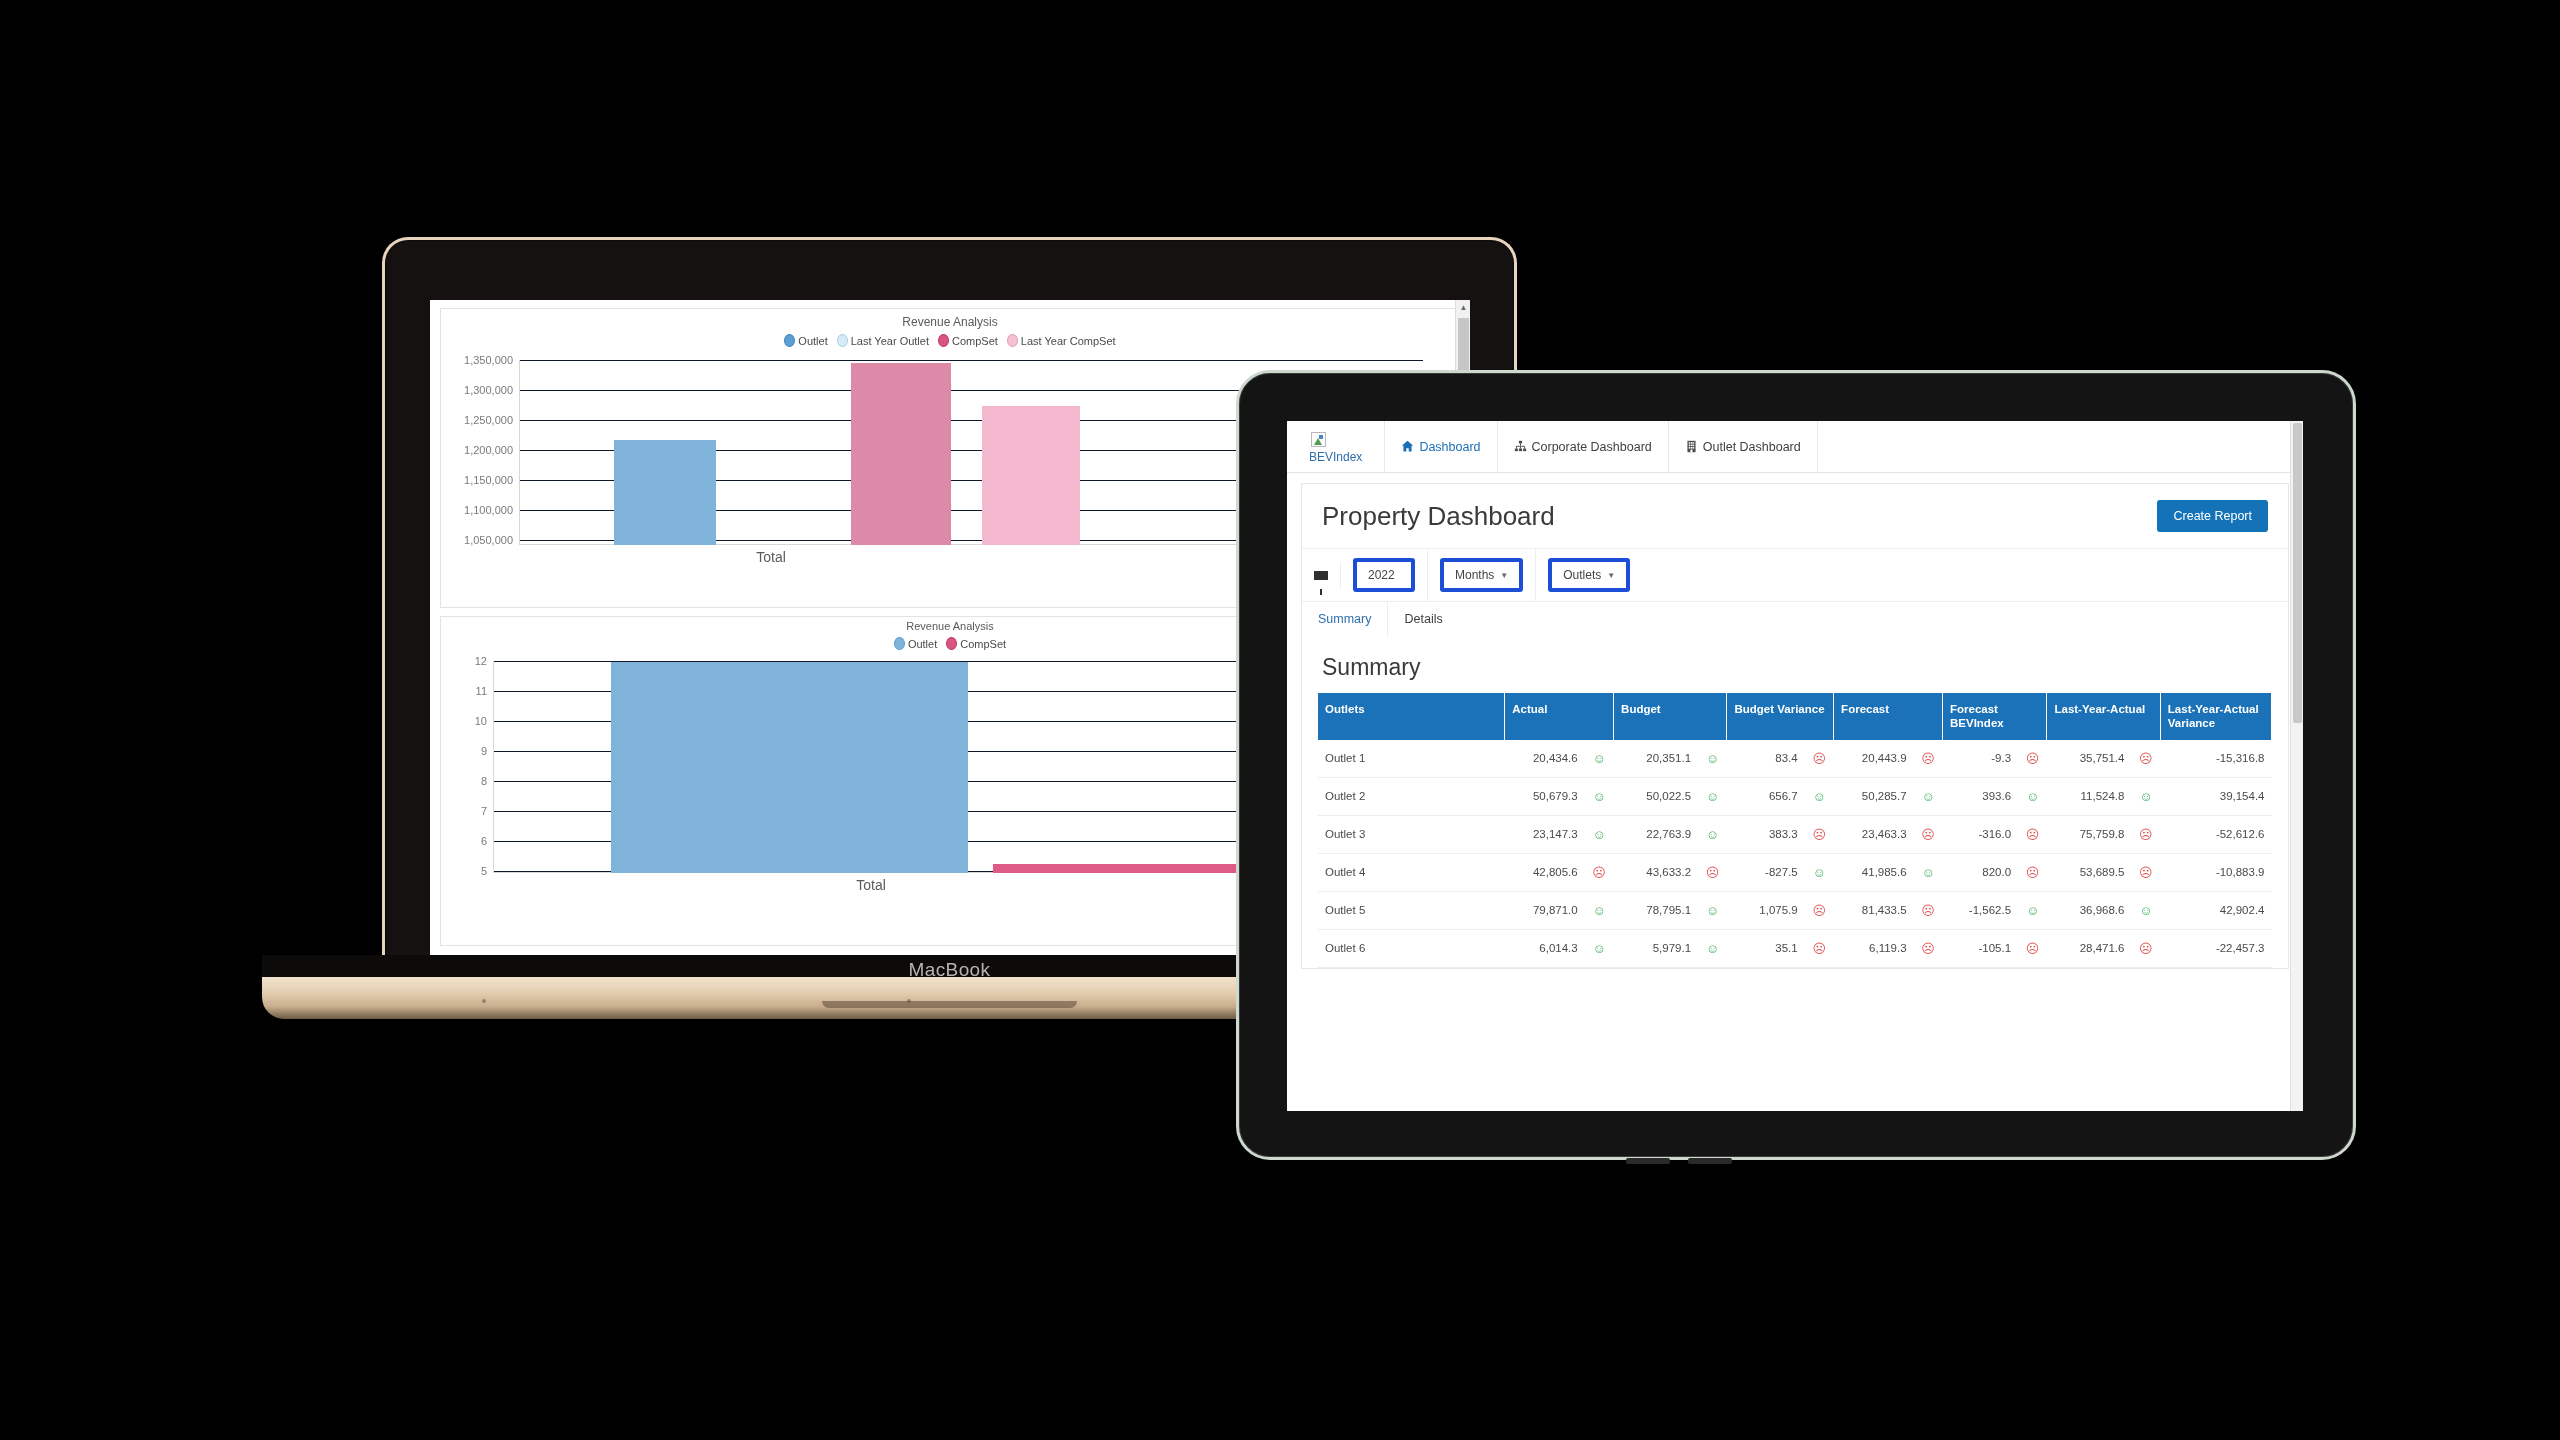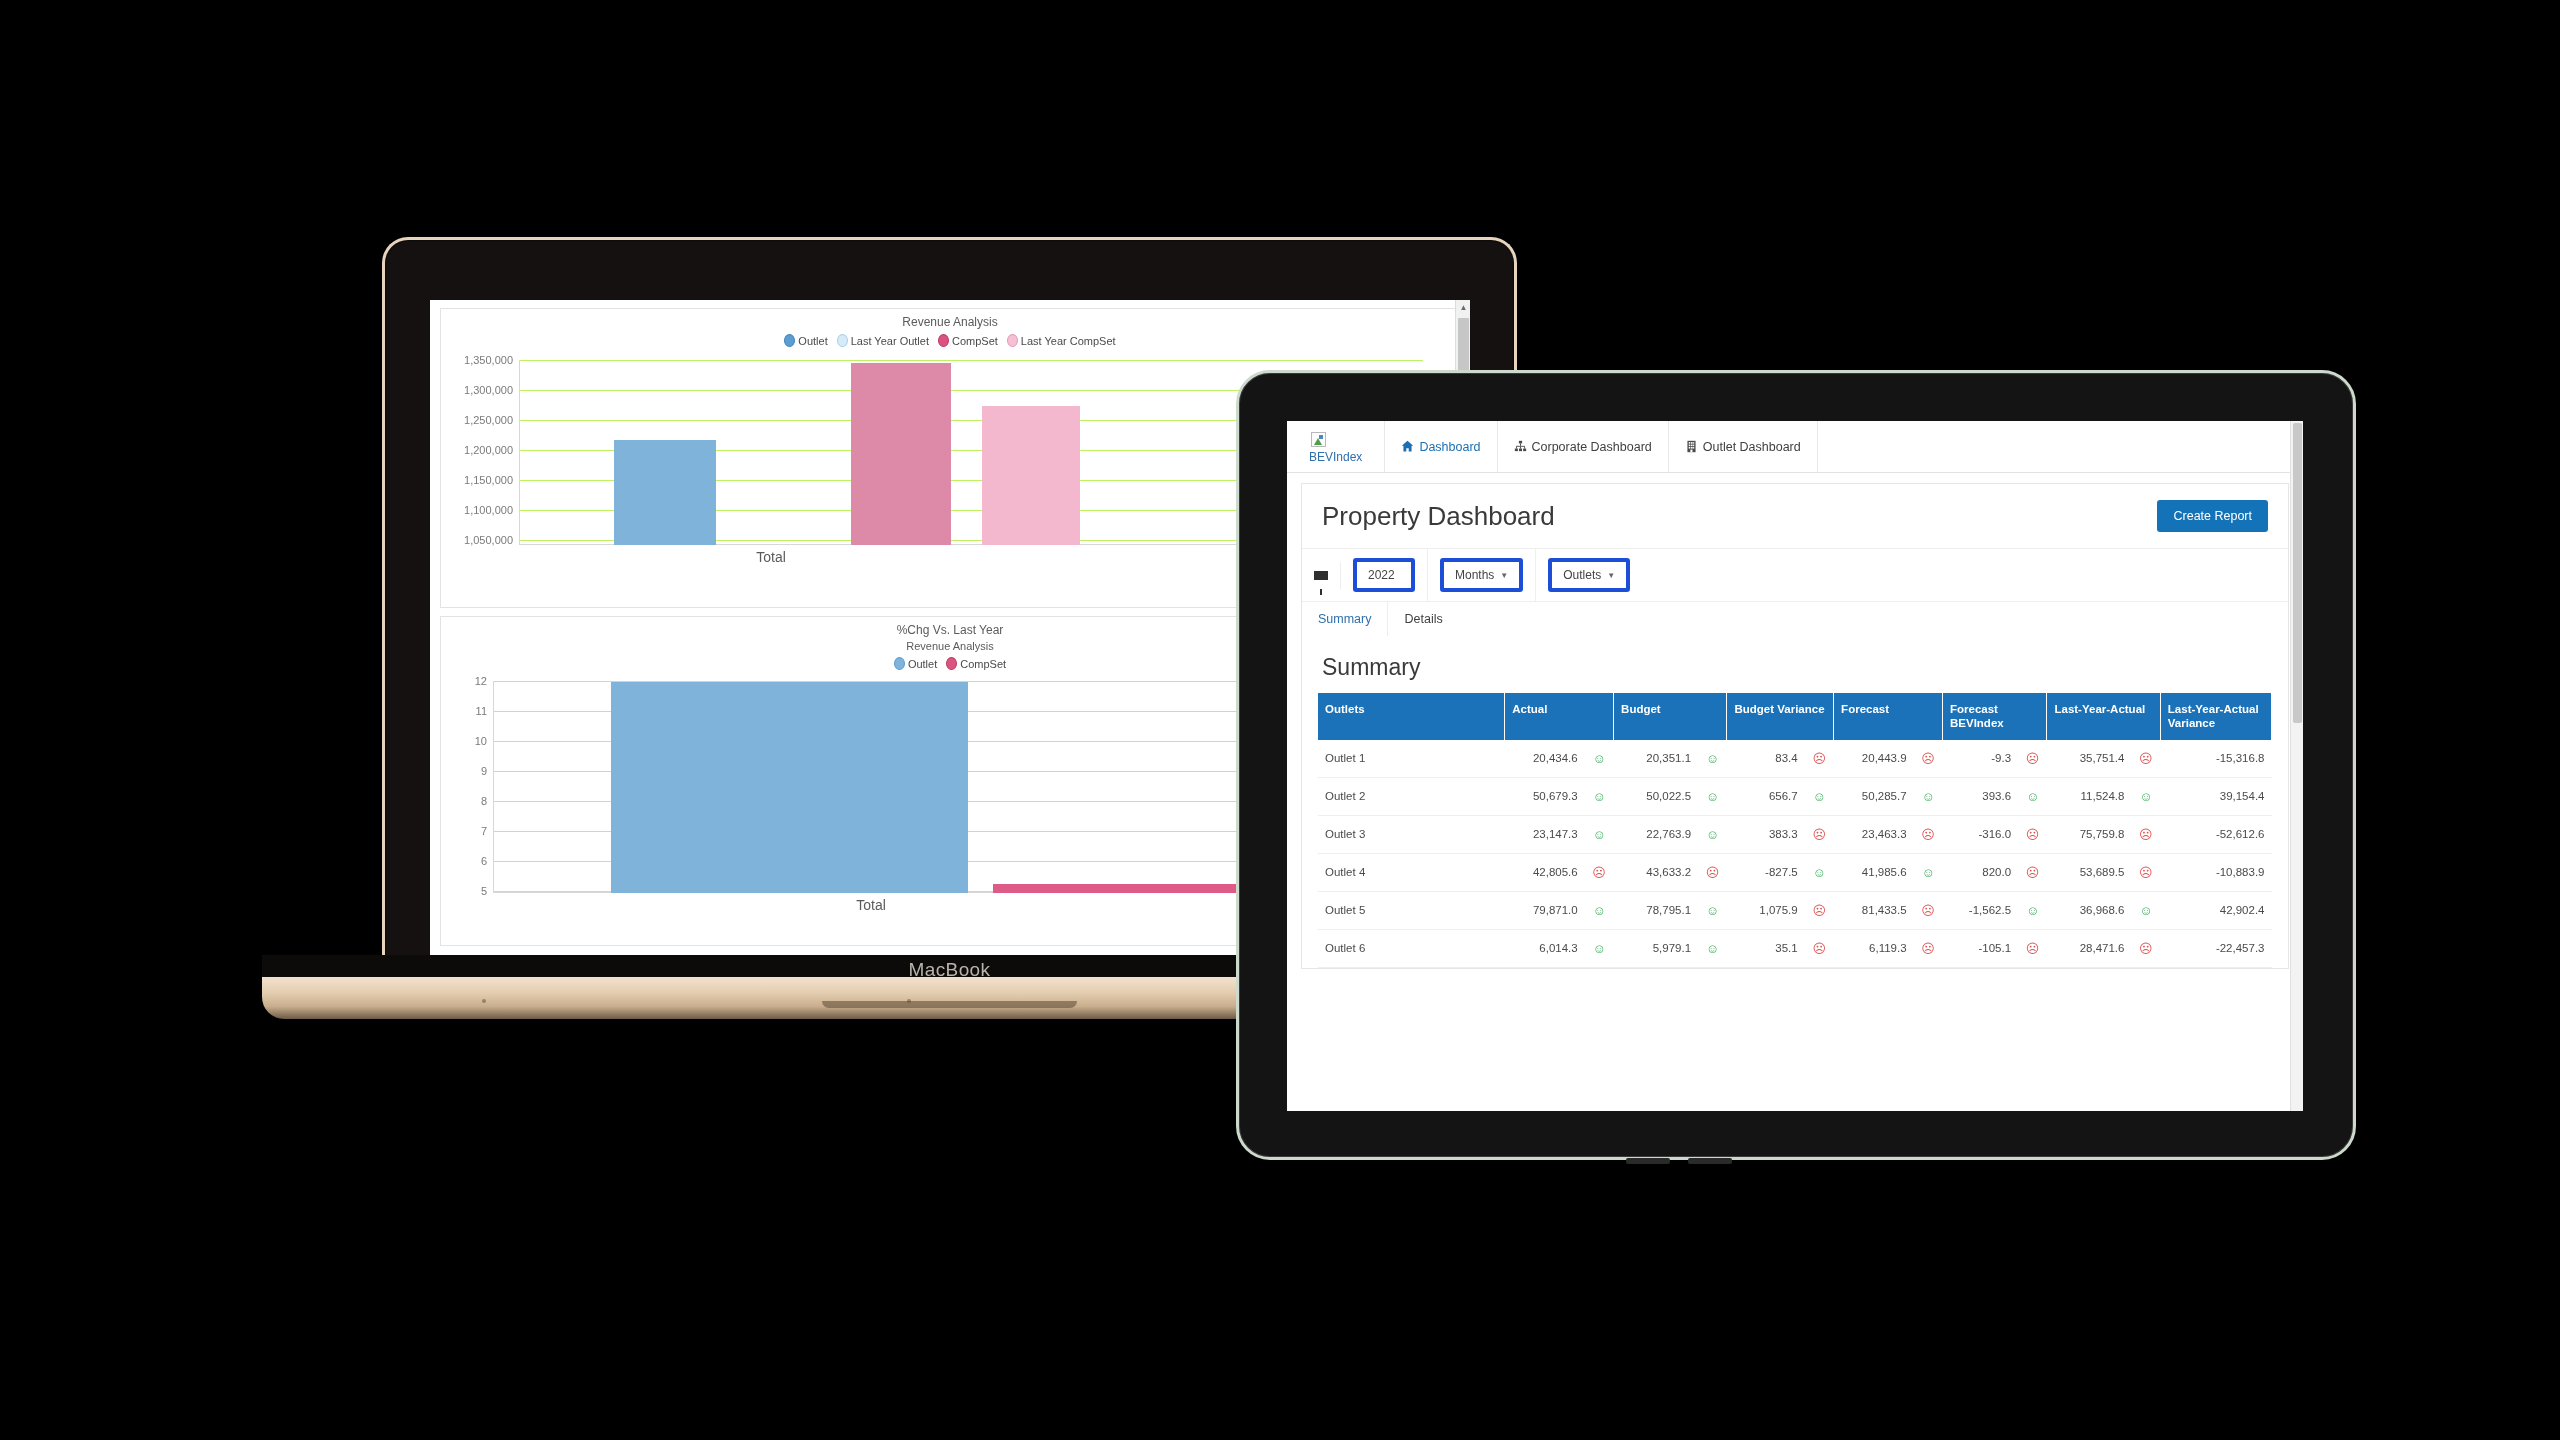--- a/index.html
+++ b/index.html
@@ -51,21 +51,21 @@
     margin: 8px 10px; overflow:hidden;
   }
   .chart-title { text-align:center; font-size: 12px; color:#5b5b5b; padding-top:6px; }
   .chart-sub   { text-align:center; font-size: 11px; color:#5b5b5b; padding-top:3px; }
   .chart-legend { display:flex; justify-content:center; gap:9px; padding:5px 0 3px; flex-wrap:wrap; }
   .lg-item { display:flex; align-items:center; gap:3px; font-size:11px; color:#4a4a4a; white-space:nowrap; }
   .lg-dot { width:11px; height:13px; border-radius:50%; display:inline-block; }
 
   .plot { position: relative; }
   .plot-grid { position:absolute; left:0; right:0; top:0; bottom:0; }
-  .grid-line { position:absolute; left:0; right:12px; height:1px; background:#bef264; }
+  .grid-line { position:absolute; left:0; right:12px; height:1px; background:#0f172a; }
   .ytick { position:absolute; right:100%; transform:translateY(-50%); padding-right:6px;
            font-size:11px; color:#7a7a7a; white-space:nowrap; }
   .axis-left { position:absolute; top:0; bottom:0; width:1px; background:#d8d8d8; }
   .axis-bottom { position:absolute; left:0; right:0; height:1px; background:#d8d8d8; }
   .bar { position:absolute; bottom:0; }
   .cat-label { position:absolute; font-size:14px; color:#5b5b5b; transform:translateX(-50%); }
 
   .scroll-track {
     position:absolute; right:0; top:0; width:15px; bottom:0; background:#f1f1f1; border-left:1px solid #dcdcdc;
   }
@@ -207,21 +207,20 @@
             <div class="bar" style="left:95px; width:102px; height:105px; background:#7fb3d9;"></div>
             <div class="bar" style="left:332px; width:100px; height:182px; background:#dd8aa8;"></div>
             <div class="bar" style="left:463px; width:98px; height:139px; background:#f3b8cd;"></div>
           </div>
           <div style="position:relative;height:22px;">
             <span class="cat-label" style="left:330px; top:4px;">Total</span>
           </div>
         </div>
 
         <div class="chart-panel" style="height:330px;">
-          <div class="chart-title">%Chg Vs. Last Year</div>
           <div class="chart-sub">Revenue Analysis</div>
           <div class="chart-legend">
             <span class="lg-item">
               <span class="lg-dot" style="background:#7fb3d9;border:1px solid #5c9ed1;"></span>
               <span>Outlet</span>
             </span>
             <span class="lg-item">
               <span class="lg-dot" style="background:#d9547f;border:1px solid #bd3b64;"></span>
               <span>CompSet</span>
             </span>

